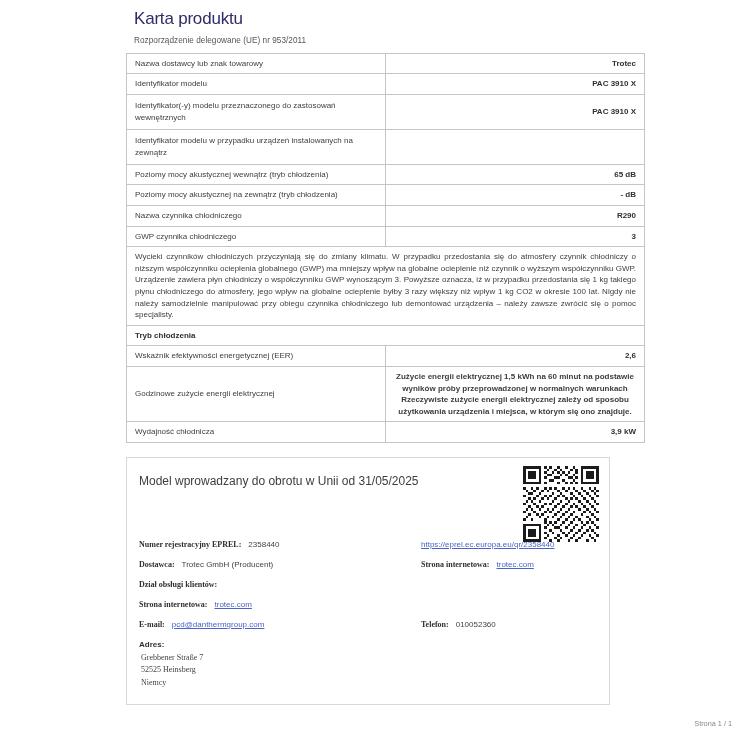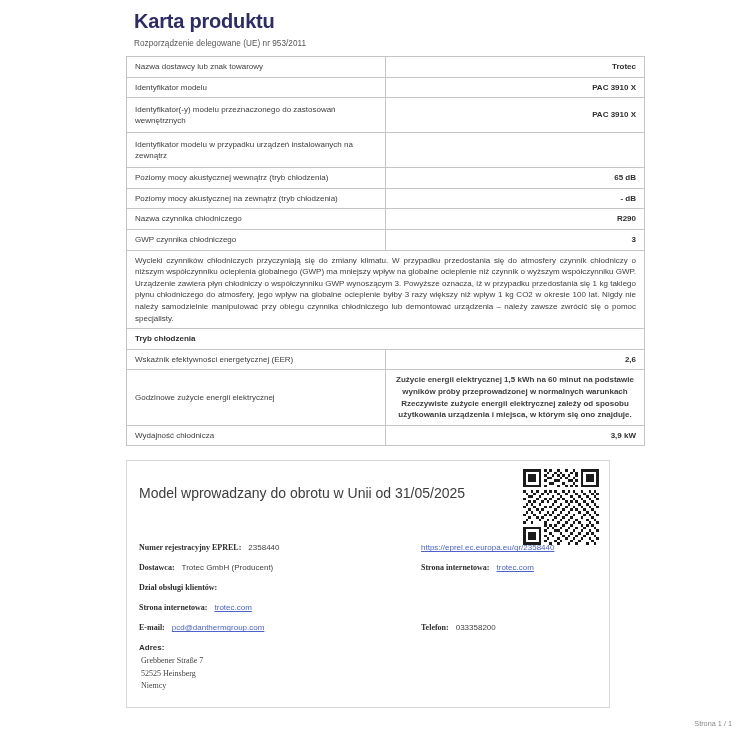--- a/index.html
+++ b/index.html
@@ -23,22 +23,22 @@
     box-sizing: border-box;
   }
   .sheet {
     position: absolute;
     left: 126px;
     top: 0px;
     width: 484px;
     box-sizing: border-box;
   }
   .doc-title {
-    font-size: 20px;
-    font-weight: bold;
+    font-size: 17px;
+    font-weight: normal;
     color: #2e2b66;
     letter-spacing: -0.2px;
     margin: 10px 0 0 8px;
     line-height: 1.1;
   }
   .doc-subtitle {
     font-size: 8.2px;
     color: #555558;
     margin: 7px 0 8px 8px;
     letter-spacing: 0.05px;
@@ -98,23 +98,23 @@
     border-left: 0.7px solid #d8d8da;
     border-right: 0.7px solid #d8d8da;
     border-bottom: 0.7px solid #d8d8da;
     box-sizing: border-box;
     padding: 12px 10px 14px 10px;
     min-height: 248px;
     font-size: 8px;
     color: #3d3d40;
   }
   .intro-line {
-    font-size: 14px;
+    font-size: 12px;
     color: #3d3d40;
-    margin: 12px 0 0 2px;
+    margin: 4px 0 0 2px;
   }
   .qr {
     position: absolute;
     right: 10px;
     top: 8px;
     width: 76px;
     height: 76px;
   }
   .qr svg { display: block; }
 
@@ -517,21 +517,21 @@
           </div>
         </div>
 
         <div class="crow">
           <div class="ccol-l">
             <span class="k">E-mail:</span>
             <a class="link v" href="#">pcd@danthermgroup.com</a>
           </div>
           <div class="ccol-r">
             <span class="k">Telefon:</span>
-            <span class="v">033358200</span>
+            <span class="v">010052360</span>
           </div>
         </div>
 
         <div>
           <div class="addr-label">Adres:</div>
           <div class="addr-line">Grebbener Straße 7</div>
           <div class="addr-line">52525 Heinsberg</div>
           <div class="addr-line">Niemcy</div>
         </div>
 

